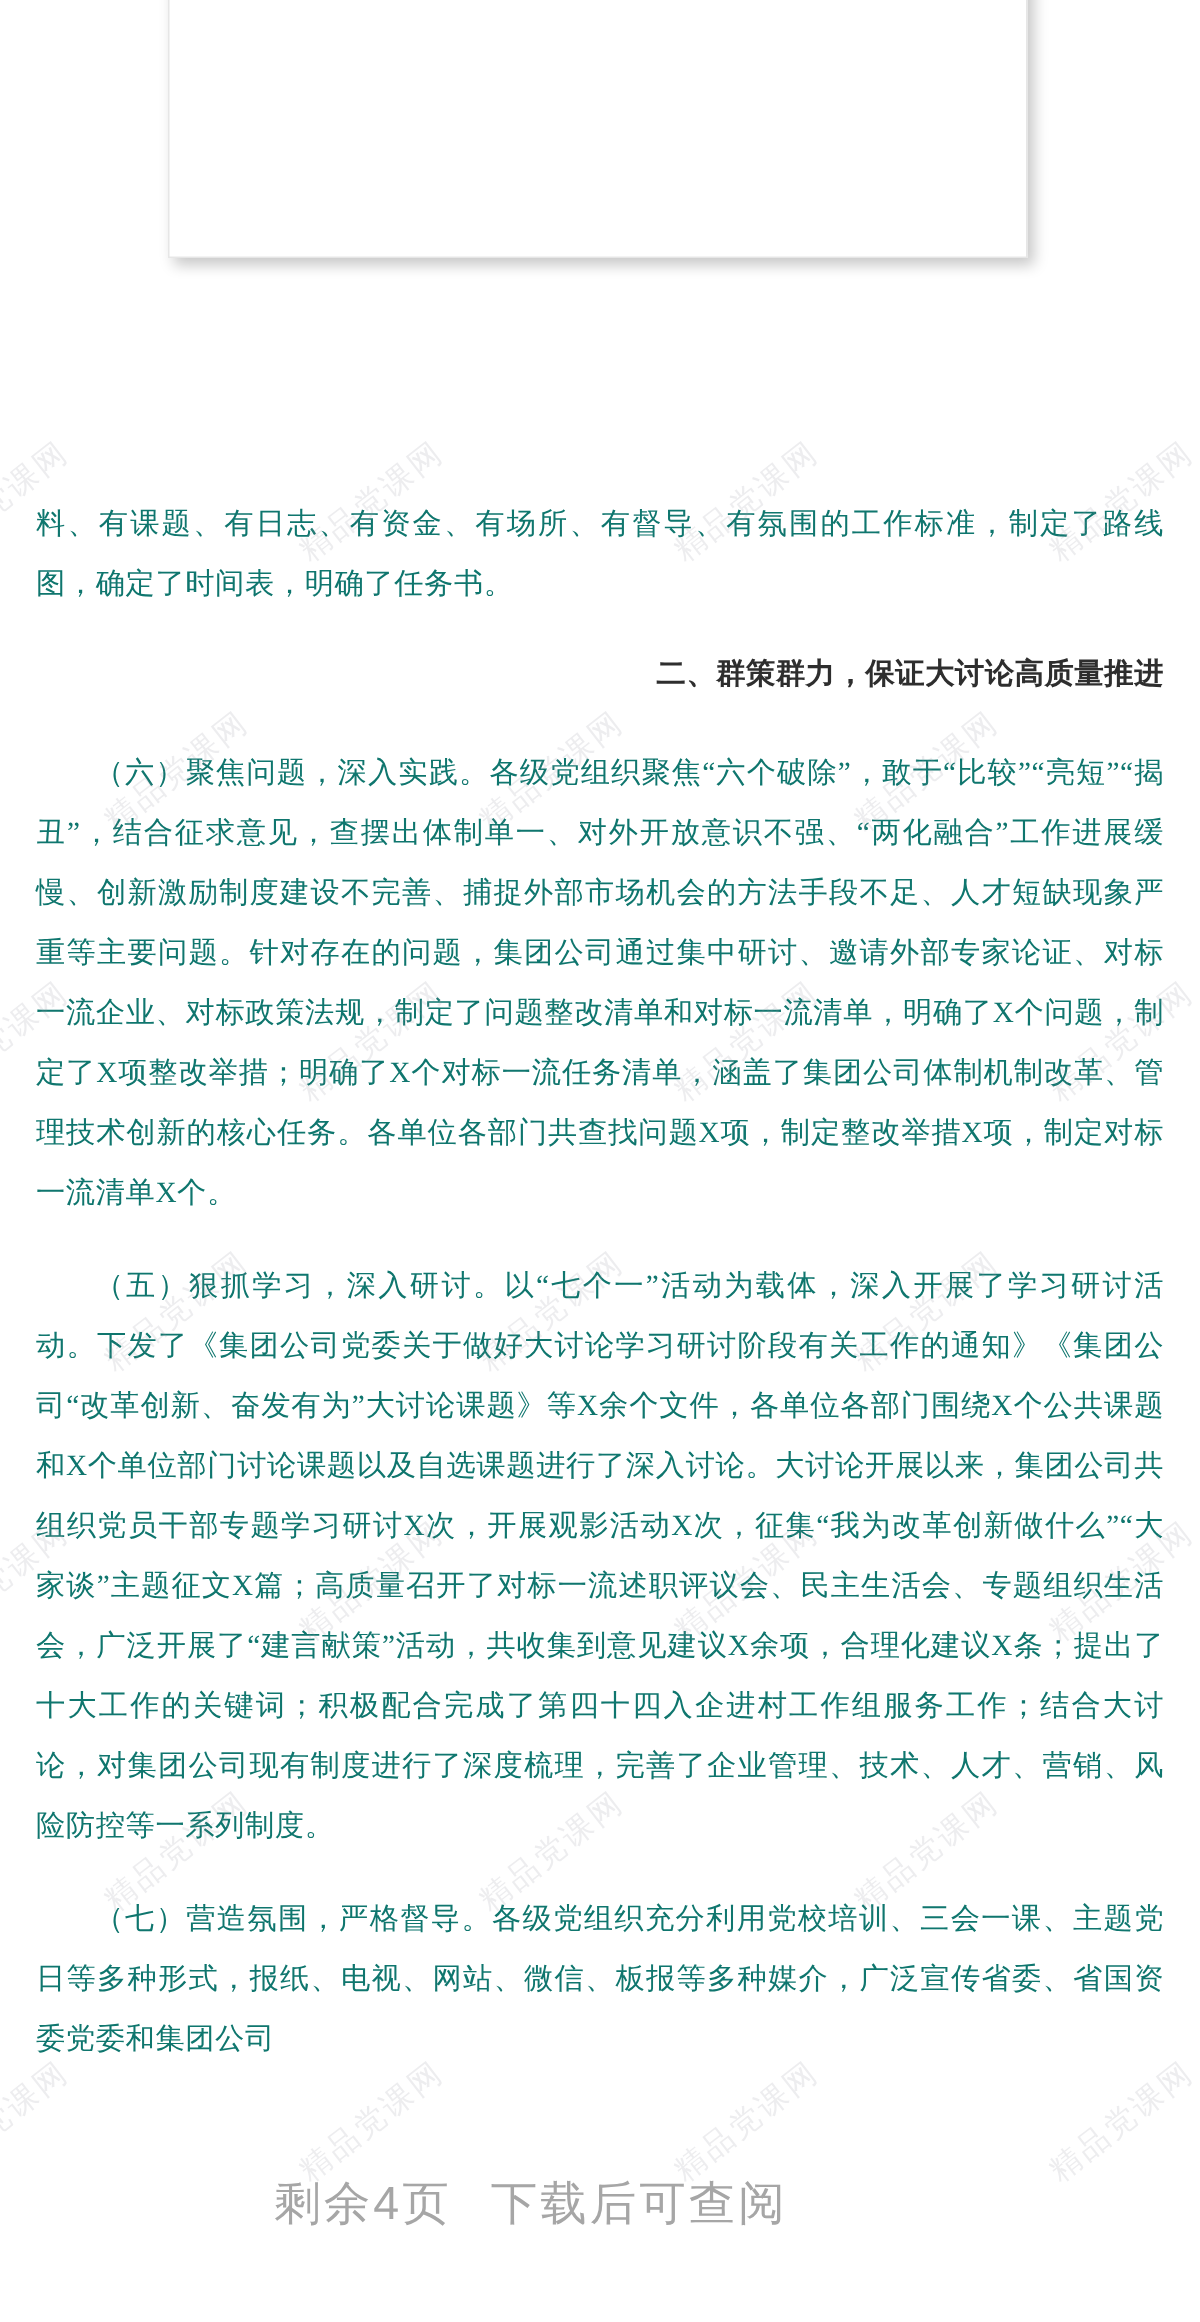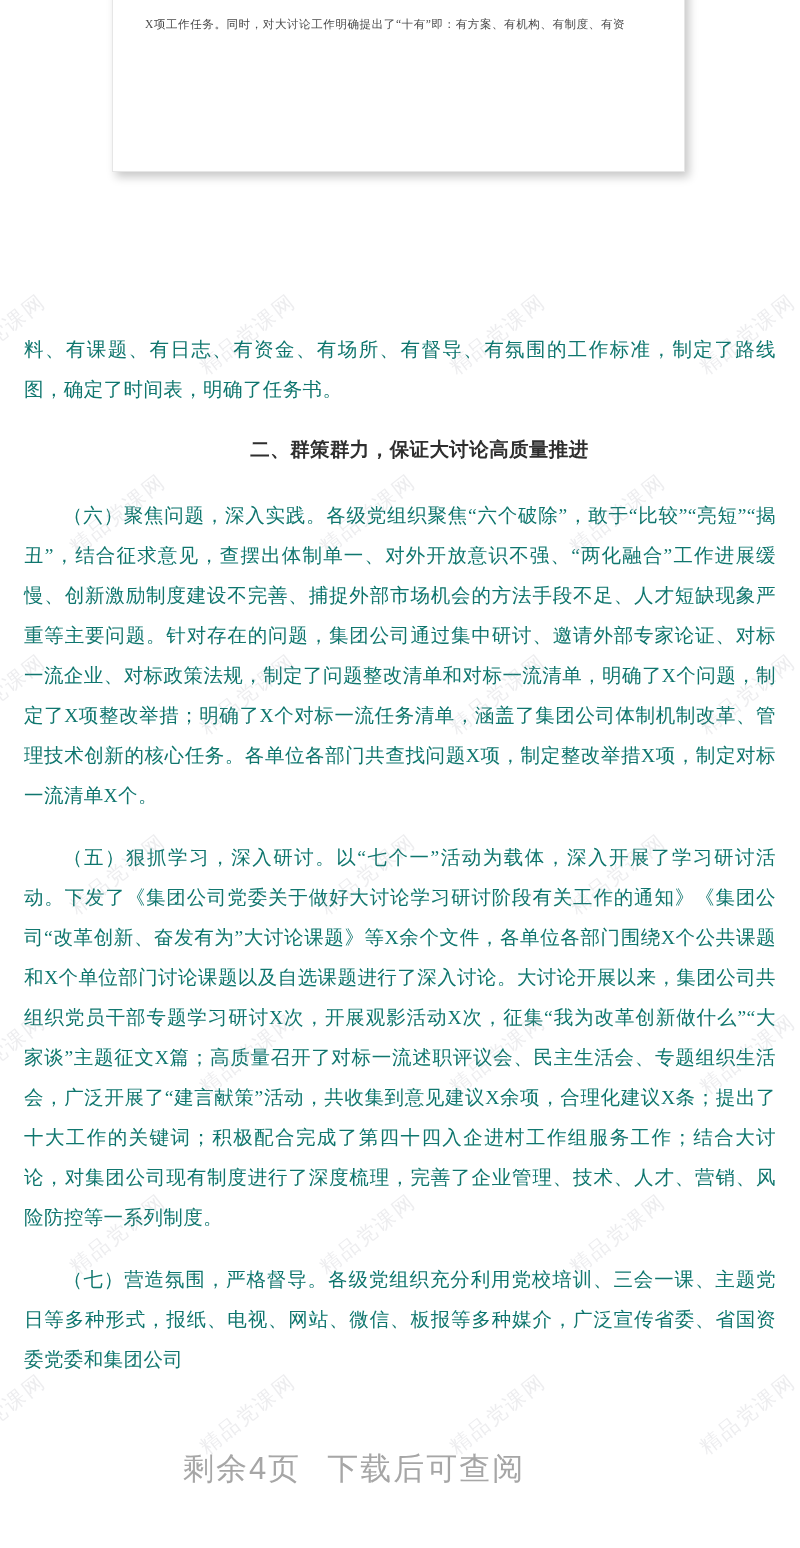--- a/index.html
+++ b/index.html
@@ -58,21 +58,21 @@
     margin: 0 0 22px 0;
     text-align: justify;
     text-justify: inter-ideograph;
     color: #0f766e;
     font-family: "Liberation Serif", "DejaVu Serif", serif;
   }
   .para.indent { text-indent: 2em; }
   .para.heading {
     font-weight: bold;
     text-indent: 2em;
-    text-align: center;
+    text-align: right;
     margin-bottom: 26px;
     color: #2e2e2e;
   }
   .para.tight { margin-bottom: 20px; }
 
   
   .wm-layer {
     position: absolute;
     left: 0; top: 0;
     width: 800px; height: 1548px;
@@ -105,21 +105,20 @@
     z-index: 6;
   }
   .footer-note .gap { display: inline-block; width: 26px; }
 </style>
 </head>
 <body>
 
 <div class="page-card">
   <div class="page-card-inner">
     <div class="card-line">和省国资委党委有关要求和十不规定动作基础上增加了调整机构、完善制度自选动作，明确了</div>
-    <div class="card-line">X项工作任务。同时，对大讨论工作明确提出了“十有”即：有方案、有机构、有制度、有资</div>
   </div>
 </div>
 
 <div class="doc-body">
   <p class="para tight">料、有课题、有日志、有资金、有场所、有督导、有氛围的工作标准，制定了路线图，确定了时间表，明确了任务书。</p>
   <p class="para heading">二、群策群力，保证大讨论高质量推进</p>
   <p class="para indent">（六）聚焦问题，深入实践。各级党组织聚焦“六个破除”，敢于“比较”“亮短”“揭丑”，结合征求意见，查摆出体制单一、对外开放意识不强、“两化融合”工作进展缓慢、创新激励制度建设不完善、捕捉外部市场机会的方法手段不足、人才短缺现象严重等主要问题。针对存在的问题，集团公司通过集中研讨、邀请外部专家论证、对标一流企业、对标政策法规，制定了问题整改清单和对标一流清单，明确了X个问题，制定了X项整改举措；明确了X个对标一流任务清单，涵盖了集团公司体制机制改革、管理技术创新的核心任务。各单位各部门共查找问题X项，制定整改举措X项，制定对标一流清单X个。</p>
   <p class="para indent">（五）狠抓学习，深入研讨。以“七个一”活动为载体，深入开展了学习研讨活动。下发了《集团公司党委关于做好大讨论学习研讨阶段有关工作的通知》《集团公司“改革创新、奋发有为”大讨论课题》等X余个文件，各单位各部门围绕X个公共课题和X个单位部门讨论课题以及自选课题进行了深入讨论。大讨论开展以来，集团公司共组织党员干部专题学习研讨X次，开展观影活动X次，征集“我为改革创新做什么”“大家谈”主题征文X篇；高质量召开了对标一流述职评议会、民主生活会、专题组织生活会，广泛开展了“建言献策”活动，共收集到意见建议X余项，合理化建议X条；提出了十大工作的关键词；积极配合完成了第四十四入企进村工作组服务工作；结合大讨论，对集团公司现有制度进行了深度梳理，完善了企业管理、技术、人才、营销、风险防控等一系列制度。</p>
   <p class="para indent">（七）营造氛围，严格督导。各级党组织充分利用党校培训、三会一课、主题党日等多种形式，报纸、电视、网站、微信、板报等多种媒介，广泛宣传省委、省国资委党委和集团公司</p>
 </div>

